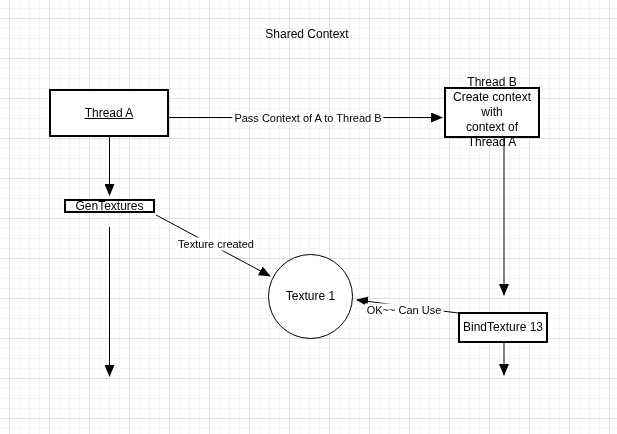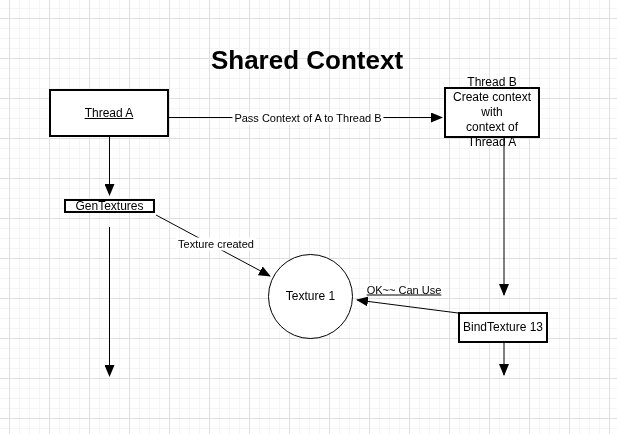--- a/index.html
+++ b/index.html
@@ -18,24 +18,24 @@
       linear-gradient(to right, #e0e0e0 1px, transparent 1px),
       linear-gradient(to bottom, #e0e0e0 1px, transparent 1px),
       linear-gradient(to right, #f5f5f5 1px, transparent 1px),
       linear-gradient(to bottom, #f5f5f5 1px, transparent 1px);
     background-size: 40px 40px, 40px 40px, 10px 10px, 10px 10px;
     background-position: 9px 18px, 9px 18px, 9px 18px, 9px 18px;
   }
   .title {
     position: absolute;
     left: 307px;
-    top: 60px;
+    top: 34px;
     transform: translate(-50%, -50%);
-    font-size: 26px;
-    font-weight: bold;
+    font-size: 12px;
+    font-weight: normal;
     white-space: nowrap;
   }
   svg.wires {
     position: absolute;
     left: 0;
     top: 0;
   }
   .node {
     position: absolute;
     box-sizing: border-box;
@@ -106,15 +106,15 @@
   </div>
 
   <div class="node" style="left:458px; top:312px; width:90px; height:31px;">
     <span>BindTexture 13</span>
   </div>
 
   <div class="edge-label" style="left:308px; top:118px;">Pass Context of A to Thread B</div>
 
   <div class="edge-label" style="left:216px; top:244px;">Texture created</div>
 
-  <div class="edge-label" style="left:404px; top:290px;text-decoration:underline;">OK~~ Can Use</div>
+  <div class="edge-label" style="left:404px; top:310px;">OK~~ Can Use</div>
 
 </div>
 
 </body></html>

